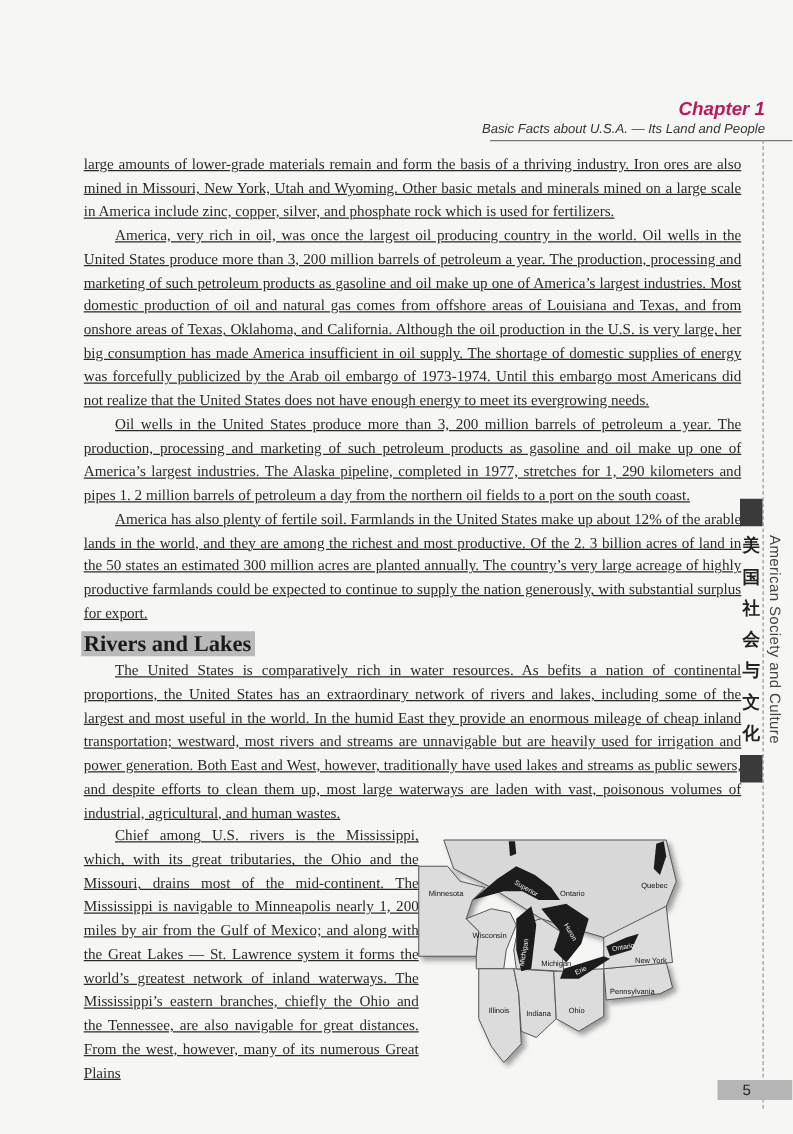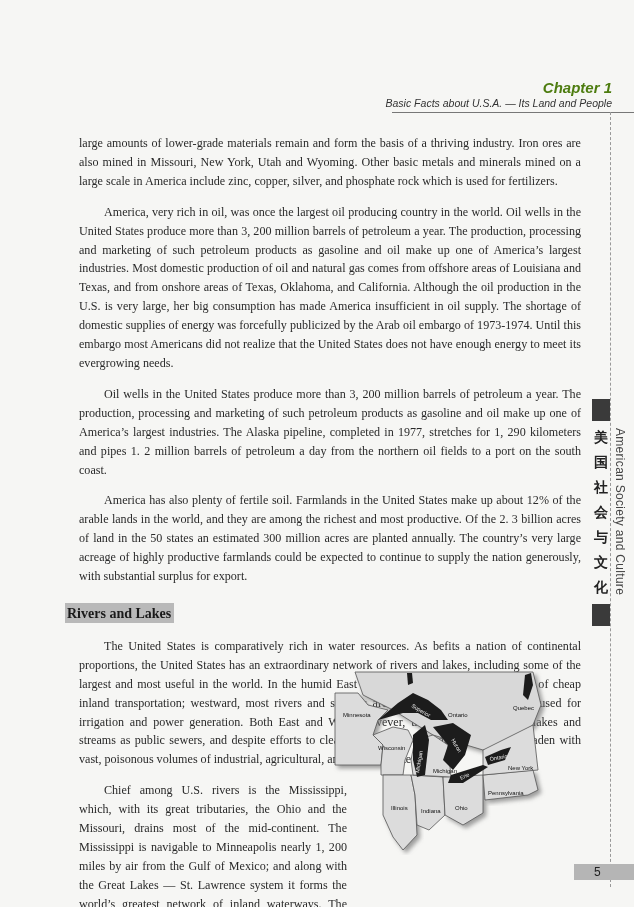--- a/index.html
+++ b/index.html
@@ -5,44 +5,44 @@
   html, body { margin: 0; padding: 0; }
   body {
     width: 634px; height: 907px; position: relative; overflow: hidden;
     background: #f6f6f4;
     font-family: "Liberation Serif", "DejaVu Serif", serif;
     color: #2a2a2a;
   }
   .header-chapter {
     position: absolute; right: 22px; top: 79px;
     font-family: "Liberation Sans", "DejaVu Sans", sans-serif;
-    font-weight: bold; font-style: italic; font-size: 15px; color: #4d7c0f;
+    font-weight: bold; font-style: italic; font-size: 15px; color: #be185d;
   }
   .header-subtitle {
     position: absolute; right: 22px; top: 97px;
     font-family: "Liberation Sans", "DejaVu Sans", sans-serif;
     font-style: italic; font-size: 10.5px; color: #333; text-align: right;
   }
   .header-rule {
     position: absolute; left: 392px; right: 0; top: 112px;
     border-top: 1px solid #777;
   }
   .dash-rule {
     position: absolute; left: 610px; top: 112px; bottom: 20px;
     border-left: 1px dashed #999;
   }
   .content {
     position: absolute; left: 67px; top: 122px; width: 526px;
     font-size: 12.1px; line-height: 18.9px; text-align: justify;
   }
-  .content p { margin: 12px; text-indent: 25px; }
+  .content p { margin: 0; text-indent: 25px; text-decoration: underline; }
   .content p.noindent { text-indent: 0; }
   .section-heading {
     display: inline-block; background: #b9b9b9; font-weight: bold;
-    font-size: 14px; padding: 1px 3px 0 2px; margin: 5px 0 2px -2px;
+    font-size: 18px; padding: 1px 3px 0 2px; margin: 5px 0 2px -2px;
     line-height: 19px; color: #1a1a1a;
   }
   .wrap-col { width: 268px; }
   .map {
     position: absolute; left: 333px; top: 665px; width: 220px; height: 190px;
   }
   .side-tab {
     position: absolute; left: 592px; top: 399px; width: 18px;
   }
   .side-block { width: 18px; height: 22px; background: #3a3a3a; }

